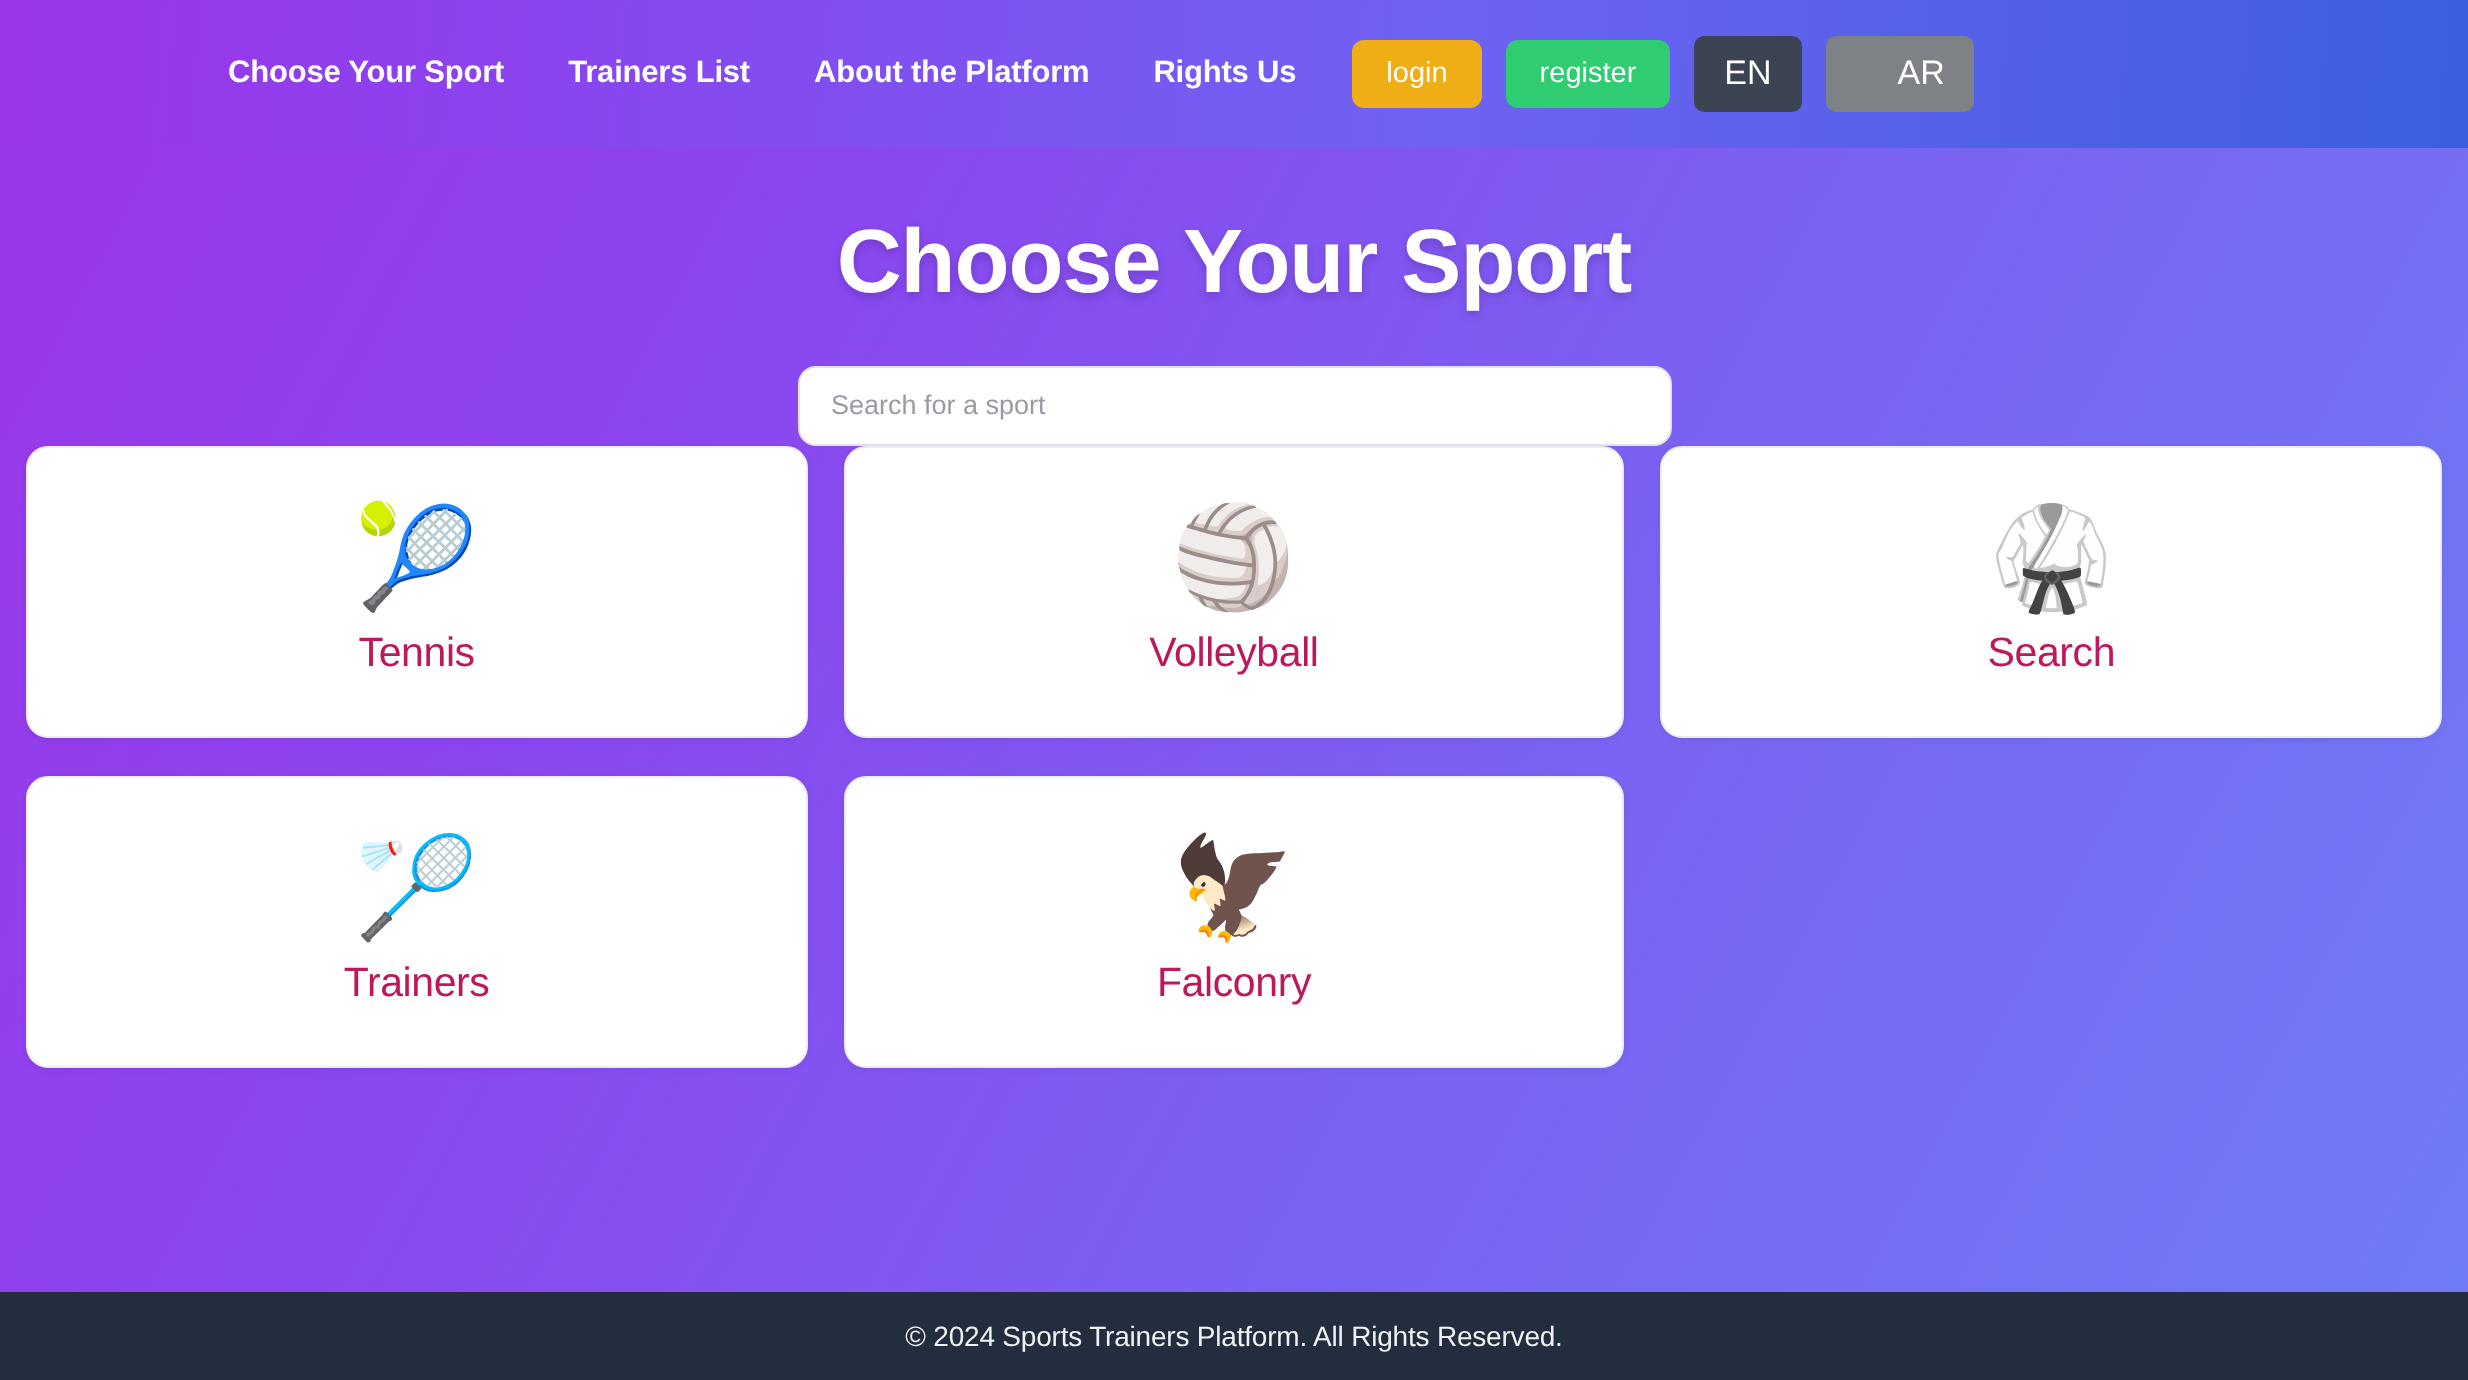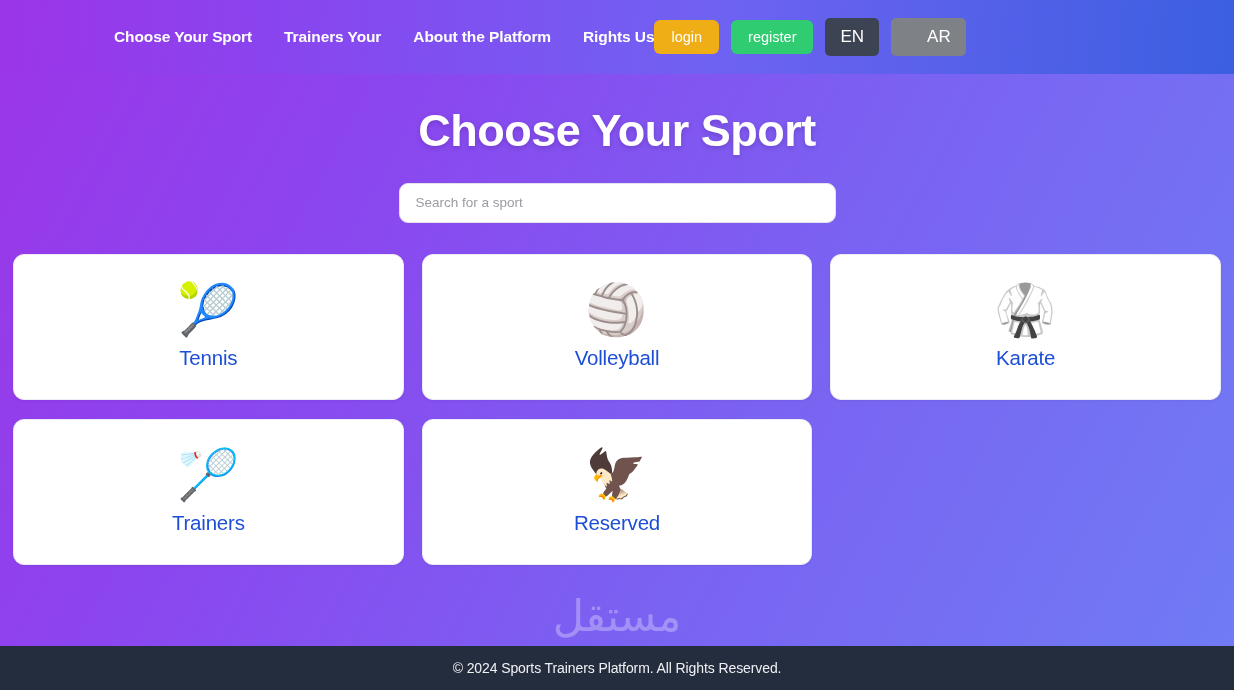--- a/index.html
+++ b/index.html
@@ -86,20 +86,21 @@
     text-decoration: none;
     white-space: nowrap;
     cursor: pointer;
     letter-spacing: -0.1px;
   }
 
   .nav-actions {
     display: flex;
     align-items: center;
     gap: 12px;
+    margin-left: 28px;
   }
 
   .btn {
     border: none;
     border-radius: 6px;
     font-family: inherit;
     font-size: 14.5px;
     color: #ffffff;
     cursor: pointer;
     padding: 9px 17px;
@@ -134,21 +135,20 @@
     font-size: 45px;
     font-weight: 700;
     letter-spacing: -0.5px;
     text-shadow: 0 2px 5px rgba(40, 10, 80, 0.22);
     line-height: 1.1;
     margin-bottom: 27px;
   }
 
   .search-wrap {
     width: 437px;
-    margin-bottom: 31px;
   }
 
   .search-input {
     width: 100%;
     height: 40px;
     border-radius: 9px;
     border: 1px solid #e2e2e8;
     background: #ffffff;
     font-family: inherit;
     font-size: 13.5px;
@@ -186,21 +186,21 @@
     line-height: 1;
     font-family: "DejaVu Sans", sans-serif;
     height: 54px;
     display: flex;
     align-items: center;
     justify-content: center;
   }
 
   .sport-label {
     font-size: 20.5px;
-    color: #1d4ed8;
+    color: #be185d;
     font-weight: 400;
     letter-spacing: -0.2px;
   }
 
   
   .watermark {
     position: absolute;
     left: 0; right: 0;
     bottom: 8px;
     display: flex;
@@ -245,21 +245,21 @@
   }
 </style>
 </head>
 <body>
 
 <header class="navbar">
 
 
   <nav class="nav-links">
     <a class="nav-link" href="#">Choose Your Sport</a>
-    <a class="nav-link" href="#">Trainers Your</a>
+    <a class="nav-link" href="#">Trainers List</a>
     <a class="nav-link" href="#">About the Platform</a>
     <a class="nav-link" href="#">Rights Us</a>
   </nav>
 
   <div class="nav-actions">
     <button class="btn btn-login">login</button>
     <button class="btn btn-register">register</button>
     <button class="btn btn-lang active">EN</button>
     <button class="btn btn-lang inactive">AR</button>
   </div>
@@ -281,36 +281,35 @@
       <span class="sport-label">Tennis</span>
     </div>
 
     <div class="sport-card">
       <span class="sport-emoji">🏐</span>
       <span class="sport-label">Volleyball</span>
     </div>
 
     <div class="sport-card">
       <span class="sport-emoji">🥋</span>
-      <span class="sport-label">Karate</span>
+      <span class="sport-label">Search</span>
     </div>
 
     <div class="sport-card">
       <span class="sport-emoji">🏸</span>
       <span class="sport-label">Trainers</span>
     </div>
 
     <div class="sport-card">
       <span class="sport-emoji">🦅</span>
-      <span class="sport-label">Reserved</span>
+      <span class="sport-label">Falconry</span>
     </div>
 
   </section>
 
   <div class="watermark">
-    <div class="watermark-ar">مستقل</div>
   </div>
 
 </main>
 
 <footer class="footer">
   <span class="footer-text">© 2024 Sports Trainers Platform. All Rights Reserved.</span>
 </footer>
 
 </body></html>

